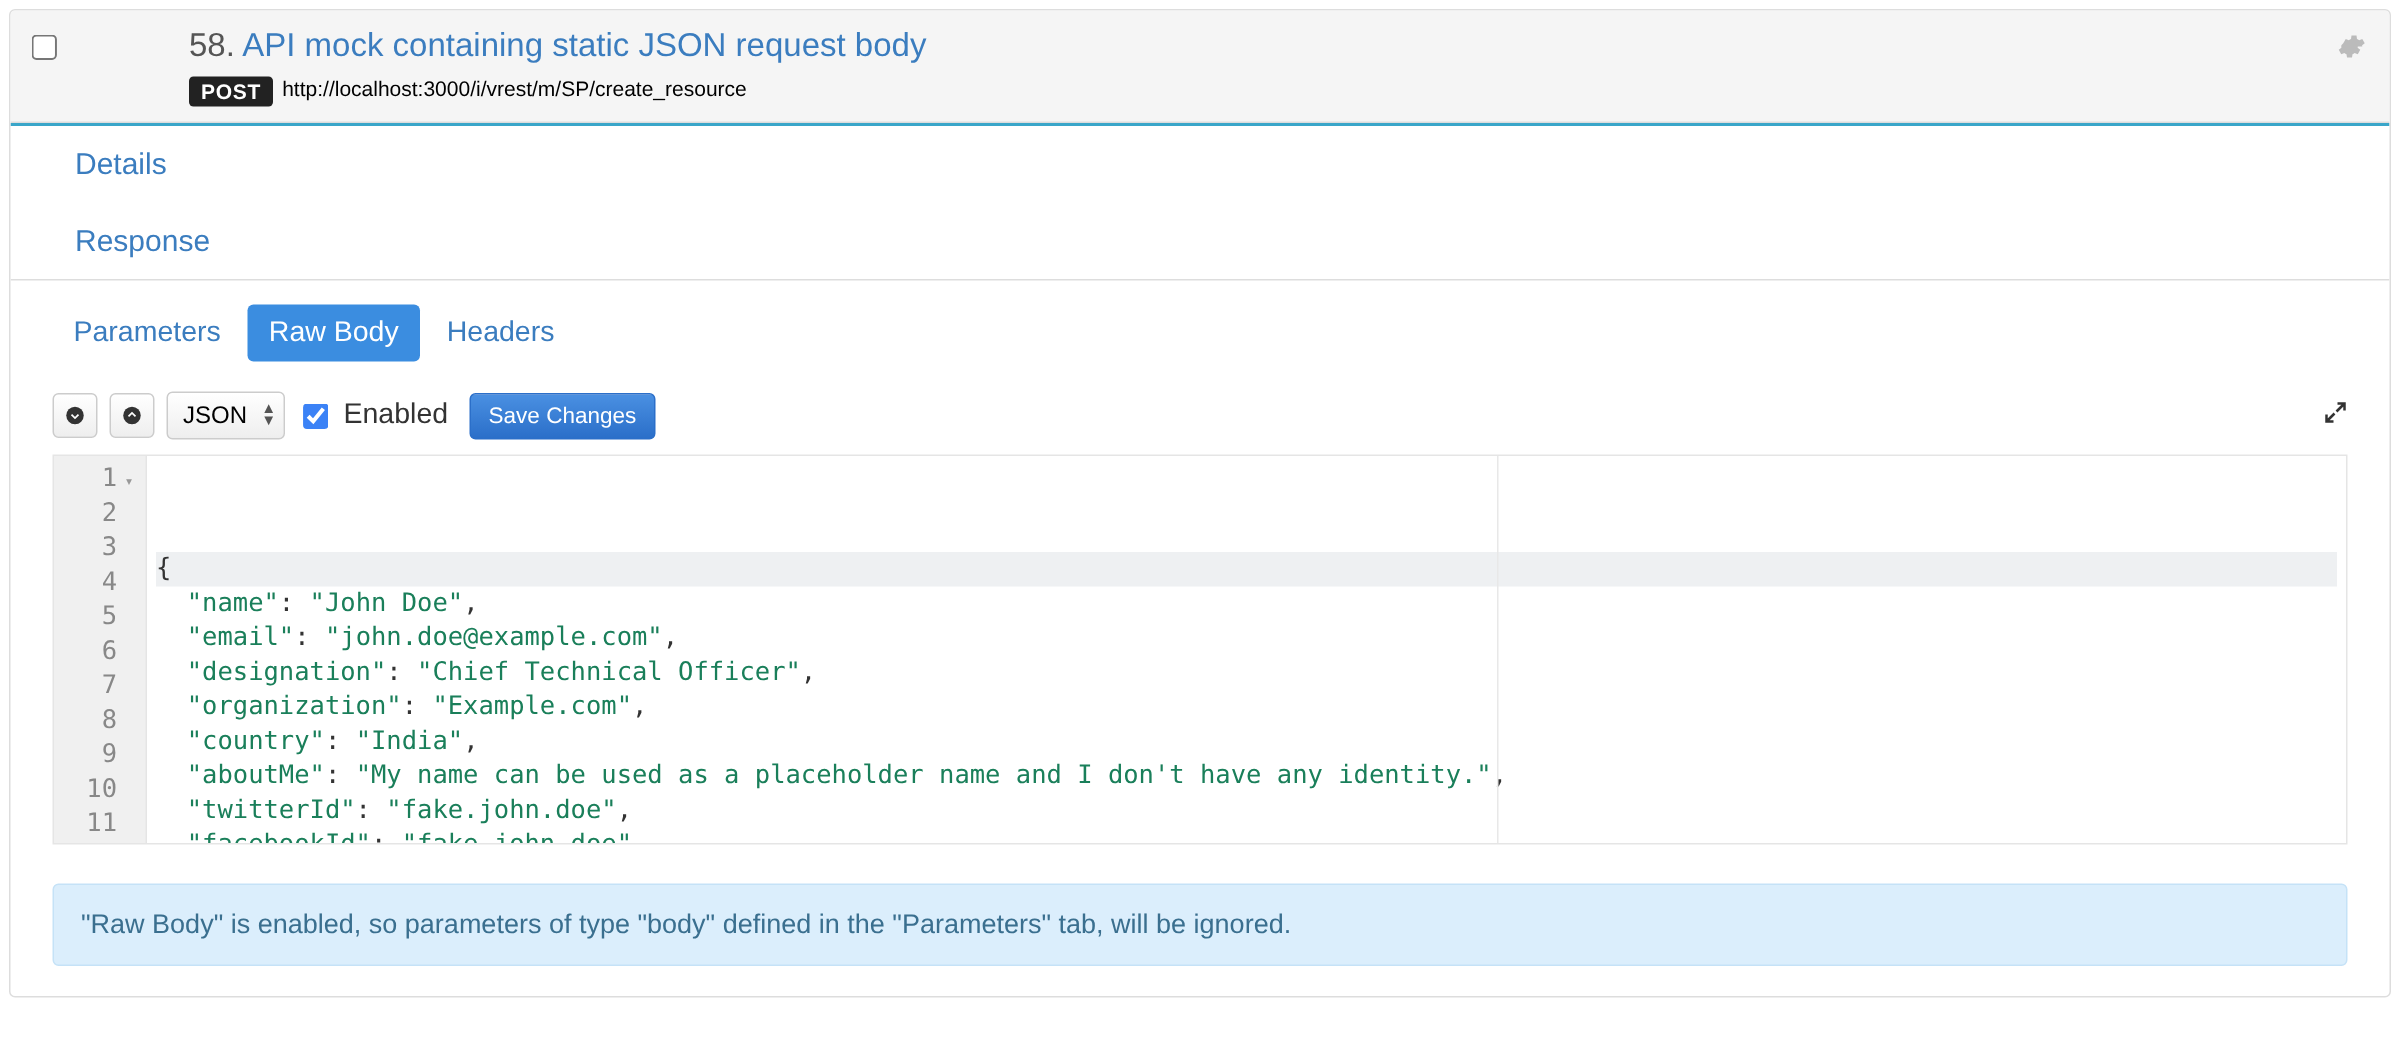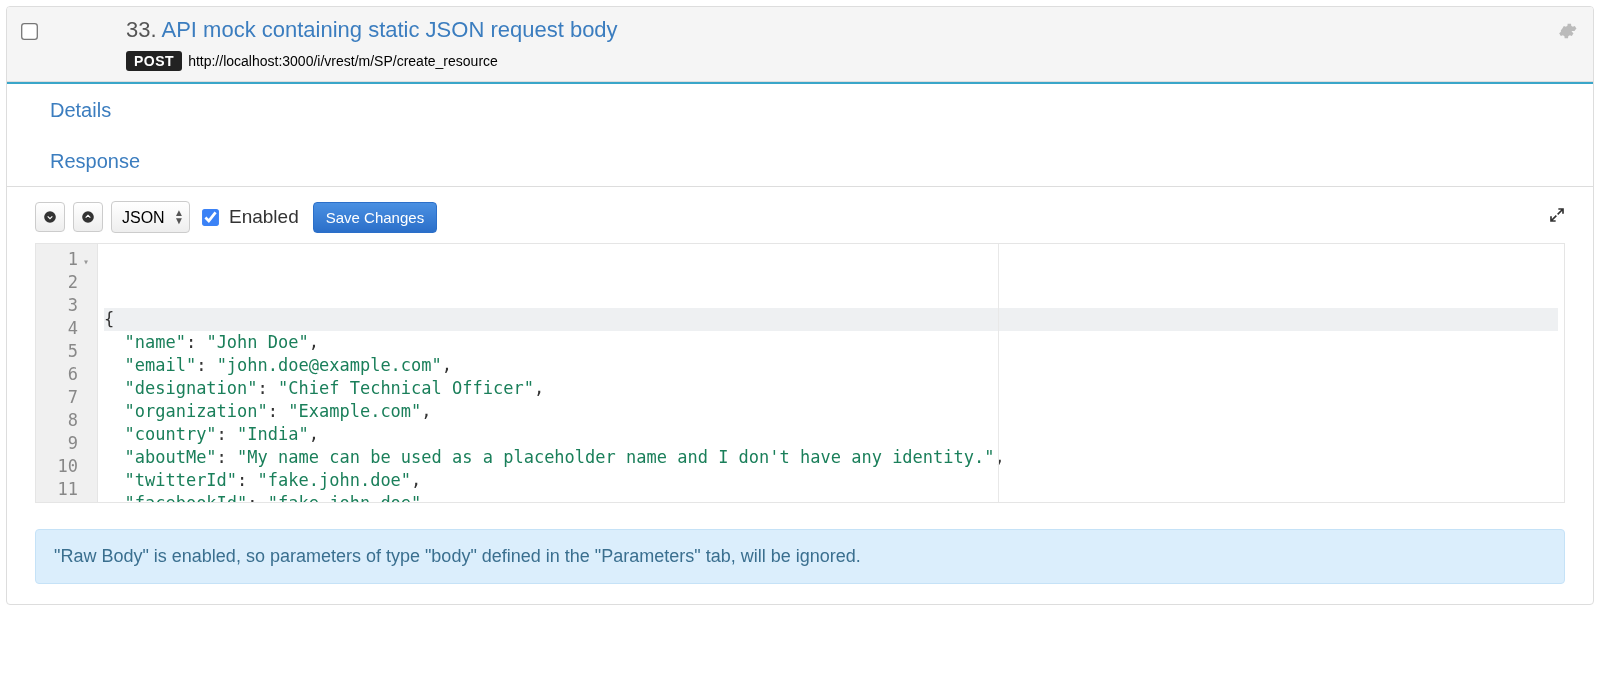--- a/index.html
+++ b/index.html
@@ -4,21 +4,21 @@
 <style>
   * { box-sizing: border-box; margin: 0; padding: 0; }
   body { font-family: -apple-system, "Helvetica Neue", Arial, sans-serif; background: #fff; color: #333; font-size: 16px; }
   .panel { border: 1px solid #ddd; border-radius: 4px; margin: 6px; overflow: hidden; }
   .panel-header { background: #f5f5f5; border-bottom: 1px solid #ddd; padding: 10px 16px; display: flex; align-items: flex-start; }
   .panel-header .chk { margin-top: 8px; margin-right: 90px; transform: scale(1.3); accent-color: #3b82f6; }
   .header-main { flex: 1; }
   .title-line { font-size: 22px; color: #555; }
   .title-num { color: #555; }
   .title-link { color: #3b7dbf; text-decoration: none; }
-  .method-line { margin-top: 8px; display: flex; align-items: center; gap: 6px; }
+  .method-line { margin-top: 8px; display: flex; gap: 6px; }
   .method-badge { background: #222; color: #fff; font-weight: bold; font-size: 14px; padding: 2px 8px; border-radius: 3px; letter-spacing: 0.5px; }
   .url { color: #000000; font-size: 14px; }
   .gear { color: #bbb; font-size: 20px; padding-top: 4px; }
   .tabs-main { display: flex; border-bottom: 1px solid #ddd; padding: 0 20px; margin-top: 0; flex-direction: column; }
   .tab { padding: 14px 22px; color: #3b7dbf; font-size: 20px; cursor: pointer; border: 1px solid transparent; border-bottom: none; margin-bottom: -1px; }
   .tab.active { color: #555; border-color: #ddd; border-radius: 4px 4px 0 0; background: #fff; }
   .subtabs { display: flex; align-items: center; gap: 4px; padding: 16px 28px 6px; }
   .subtab { padding: 8px 14px; color: #3b7dbf; font-size: 19px; cursor: pointer; border-radius: 4px; }
   .subtab.active { background: #3b8de0; color: #fff; }
   .toolbar { display: flex; align-items: center; padding: 14px 28px 10px; gap: 8px; }
@@ -49,41 +49,46 @@
 </style>
 </head>
 <body>
 
 <div class="panel">
 
   <div class="panel-header">
     <input type="checkbox" class="chk" style="">
     <div class="header-main">
       <div class="title-line">
-        <span class="title-num">33.</span>
+        <span class="title-num">58.</span>
         <a href="#" class="title-link">API mock containing static JSON request body</a>
       </div>
       <div class="method-line">
         <span class="method-badge">POST</span>
         <span class="url">http://localhost:3000/i/vrest/m/SP/create_resource</span>
       </div>
     </div>
     <div class="gear">
       <svg width="20" height="20" viewBox="0 0 24 24" fill="#bbb">
           <path d="M12 8a4 4 0 100 8 4 4 0 000-8zm9.4 4a7.5 7.5 0 00-.1-1l2.1-1.6-2-3.5-2.5 1a7.6 7.6 0 00-1.7-1l-.4-2.7h-4l-.4 2.7a7.6 7.6 0 00-1.7 1l-2.5-1-2 3.5L4.7 11a7.5 7.5 0 000 2l-2.1 1.6 2 3.5 2.5-1a7.6 7.6 0 001.7 1l.4 2.7h4l.4-2.7a7.6 7.6 0 001.7-1l2.5 1 2-3.5-2.1-1.6c.1-.3.1-.7.1-1z"></path>
         </svg>
     </div>
   </div>
   <div class="bottom-rule"></div>
 
   <div class="tabs-main">
     <div class="tab">Details</div>
     <div class="tab">Response</div>
   </div>
 
+  <div class="subtabs">
+    <div class="subtab">Parameters</div>
+    <div class="subtab active">Raw Body</div>
+    <div class="subtab">Headers</div>
+  </div>
 
   <div class="toolbar">
     <div class="btn-circle">
       <svg viewBox="0 0 24 24">
           <circle cx="12" cy="12" r="10" fill="#333"></circle>
           <path d="M8 11l4 4 4-4" stroke="#fff" stroke-width="2" fill="none"></path>
         </svg>
     </div>
     <div class="btn-circle">
       <svg viewBox="0 0 24 24">

